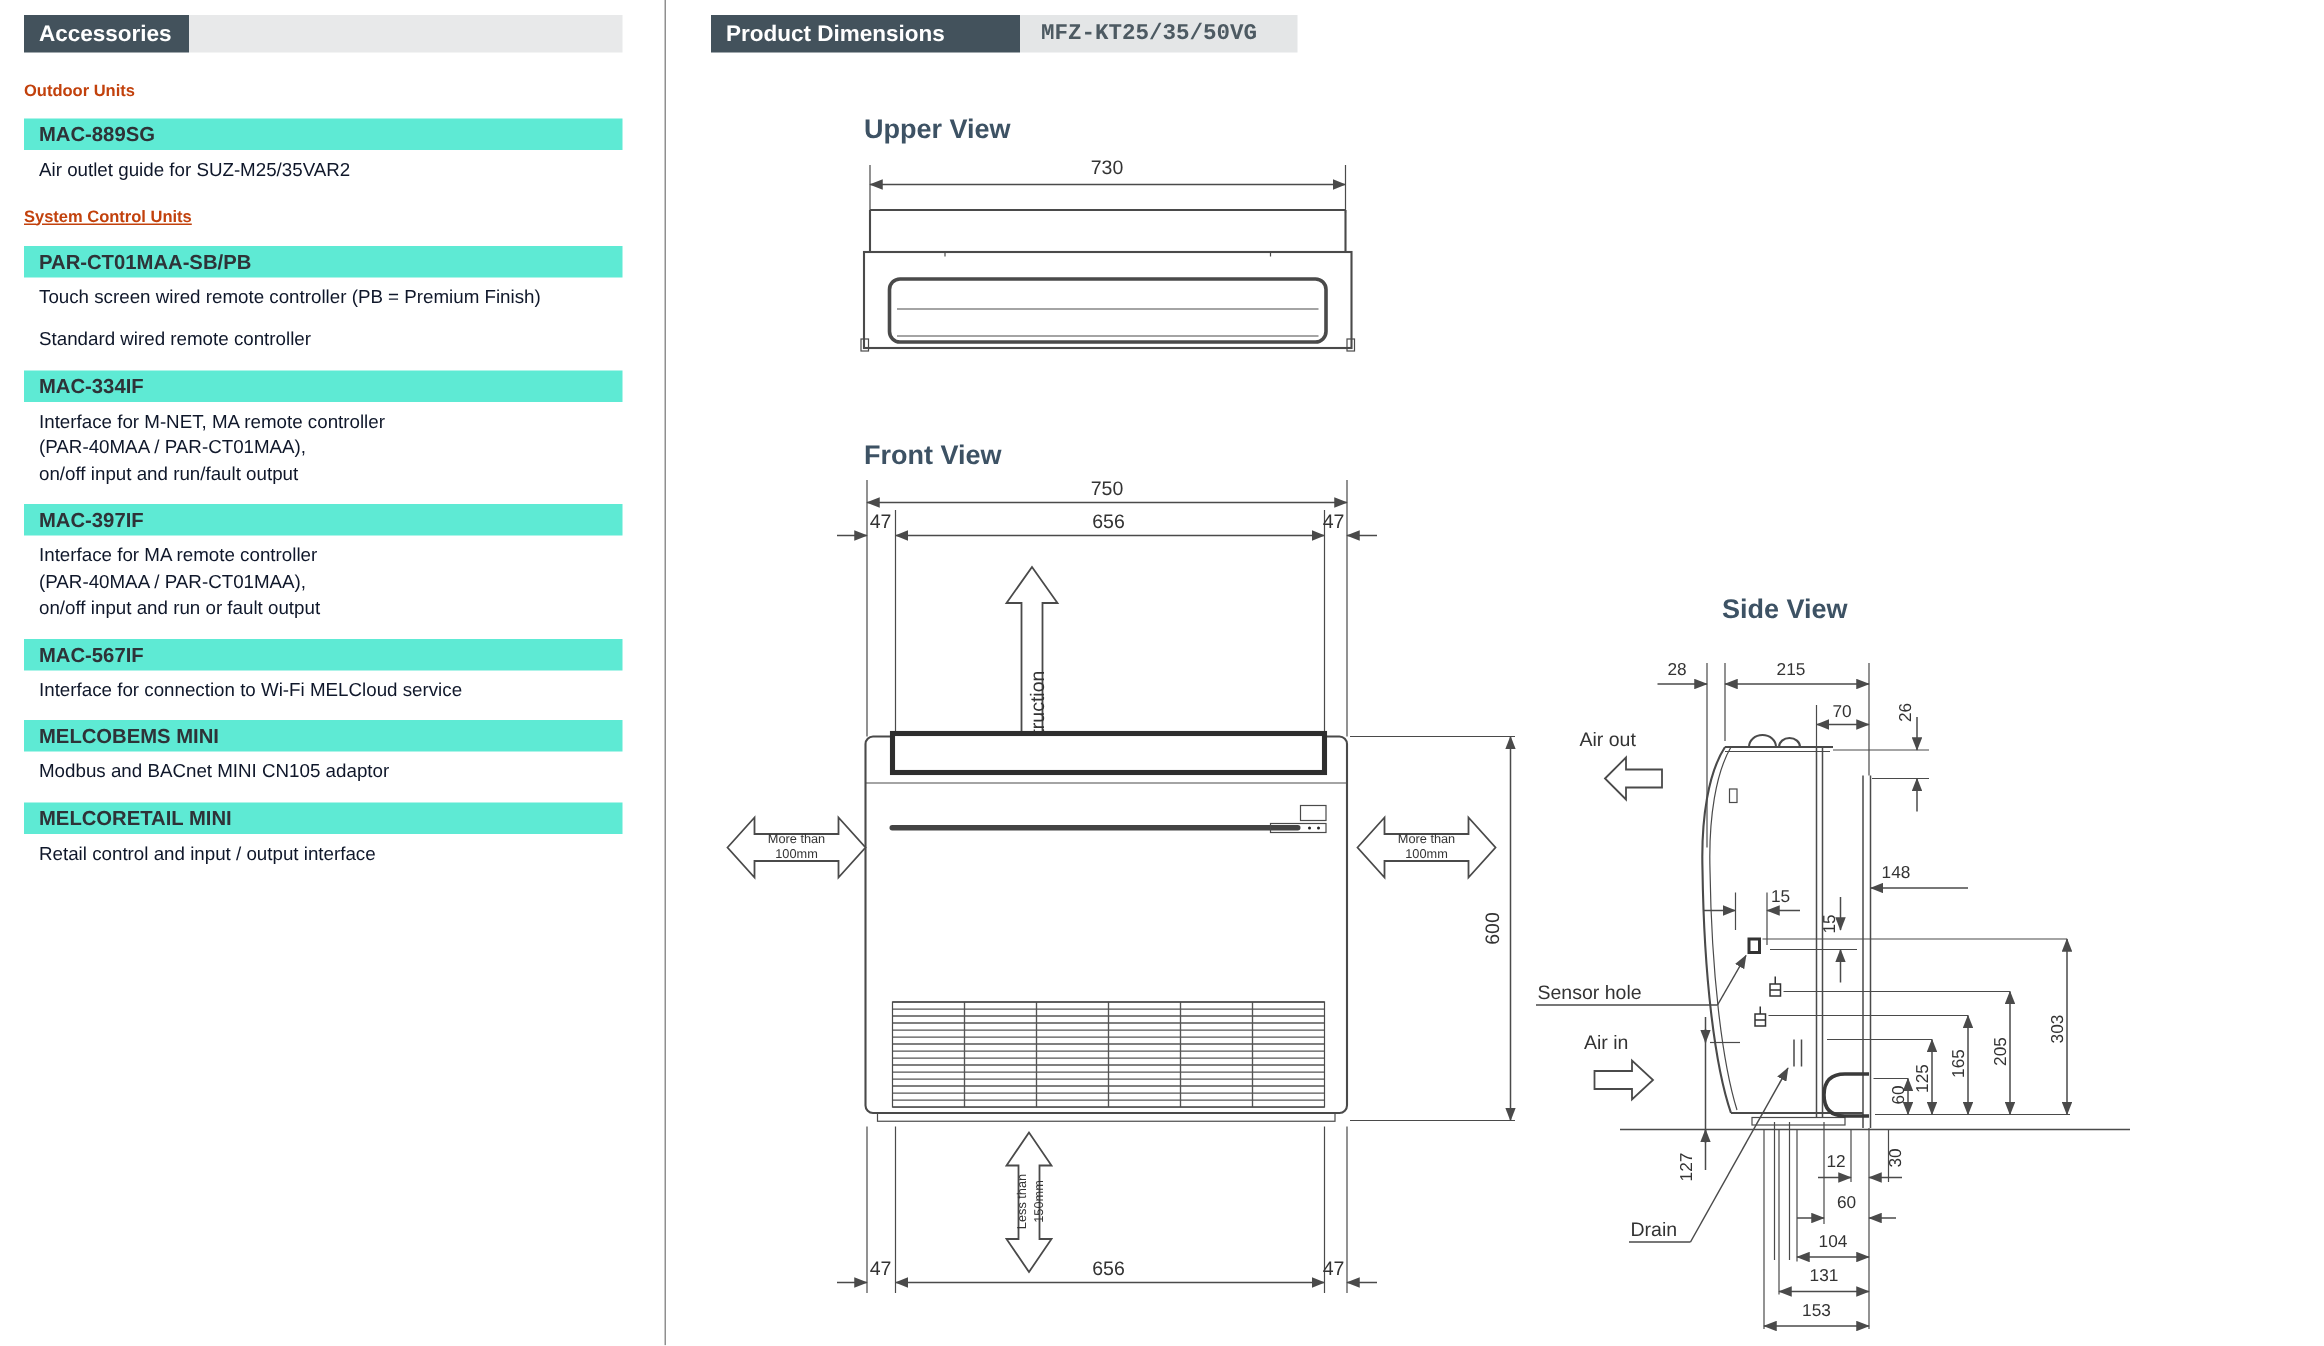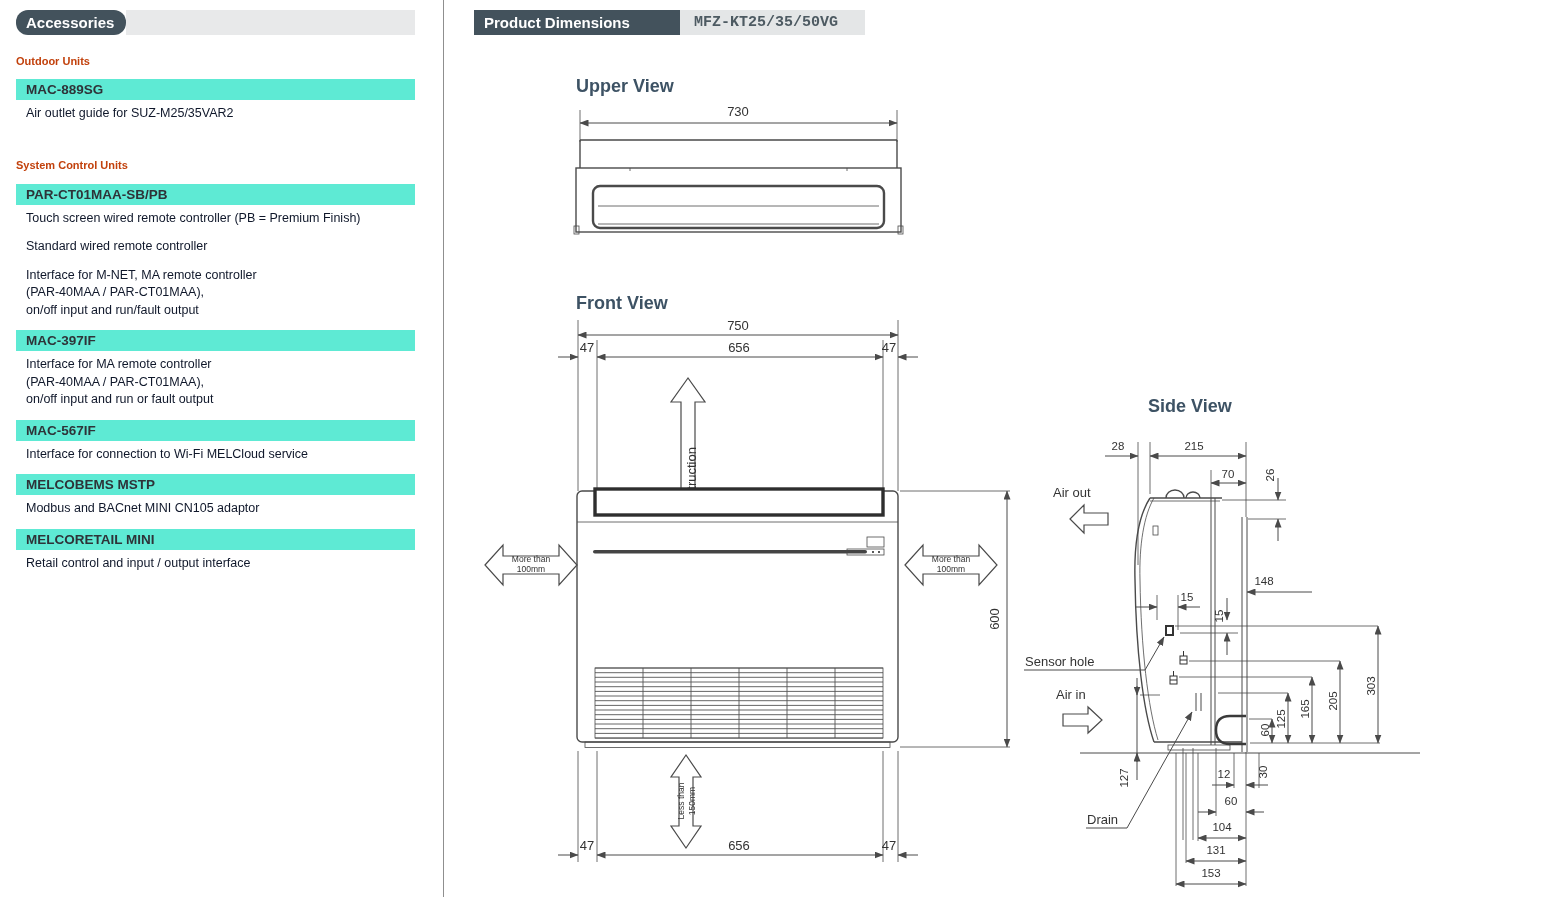--- a/index.html
+++ b/index.html
@@ -6,25 +6,25 @@
   html,body { background:#fff; }
   #page {
     position:relative; width:1549px; height:897px; overflow:hidden;
     font-family:"Liberation Sans", sans-serif; background:#fff; color:#222;
   }
   
   #left-panel { position:absolute; left:16px; top:10px; width:399px; }
   .hdr-row { display:flex; height:25px; }
   .hdr-dark {
     background:#43525c; color:#fff; font-size:15px; font-weight:bold;
-    line-height:25px; padding:0 12px 0 10px; white-space:nowrap;border-radius:12px;
+    line-height:25px; padding:0 12px 0 10px; white-space:nowrap;
   }
   .hdr-tail { background:#e8e9ea; flex:1; }
   .sec-heading { font-size:11px; font-weight:bold; color:#c2410c; margin-top:20px; margin-bottom:12px; }
-  .sec-heading.second { margin-top:36px; margin-bottom:13px; }
+  .sec-heading.second { margin-top:16px; margin-bottom:13px;text-decoration:underline; }
   .acc-model {
     background:#5eead4; font-size:13.5px; font-weight:bold; color:#2e3338;
     line-height:21px; padding-left:10px; margin-bottom:5px;
   }
   .acc-desc {
     font-size:12.5px; color:#0f172a; line-height:17.5px; padding-left:10px;
     margin-bottom:11px; white-space:pre-line;
   }
   
   #divider { position:absolute; left:443px; top:0; width:1px; height:897px; background:#8f8f8f; }
@@ -75,36 +75,37 @@
     <div class="sec-heading second">System Control Units</div>
 
     <div>
       <div class="acc-model">PAR-CT01MAA-SB/PB</div>
       <div class="acc-desc">Touch screen wired remote controller (PB = Premium Finish)</div>
     </div>
     <div>
       <div class="acc-desc">Standard wired remote controller</div>
     </div>
     <div>
+      <div class="acc-model">MAC-334IF</div>
       <div class="acc-desc">Interface for M-NET, MA remote controller
 (PAR-40MAA / PAR-CT01MAA),
 on/off input and run/fault output</div>
     </div>
     <div>
       <div class="acc-model">MAC-397IF</div>
       <div class="acc-desc">Interface for MA remote controller
 (PAR-40MAA / PAR-CT01MAA),
 on/off input and run or fault output</div>
     </div>
     <div>
       <div class="acc-model">MAC-567IF</div>
       <div class="acc-desc">Interface for connection to Wi-Fi MELCloud service</div>
     </div>
     <div>
-      <div class="acc-model">MELCOBEMS MSTP</div>
+      <div class="acc-model">MELCOBEMS MINI</div>
       <div class="acc-desc">Modbus and BACnet MINI CN105 adaptor</div>
     </div>
     <div>
       <div class="acc-model">MELCORETAIL MINI</div>
       <div class="acc-desc">Retail control and input / output interface</div>
     </div>
   </div>
 
   <div id="divider"></div>
 

